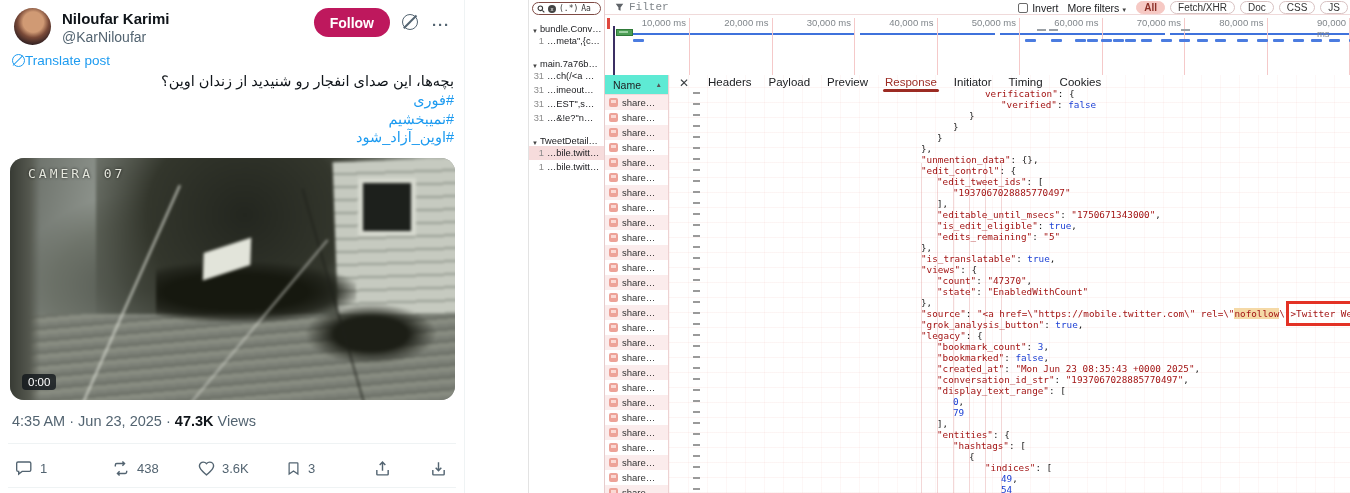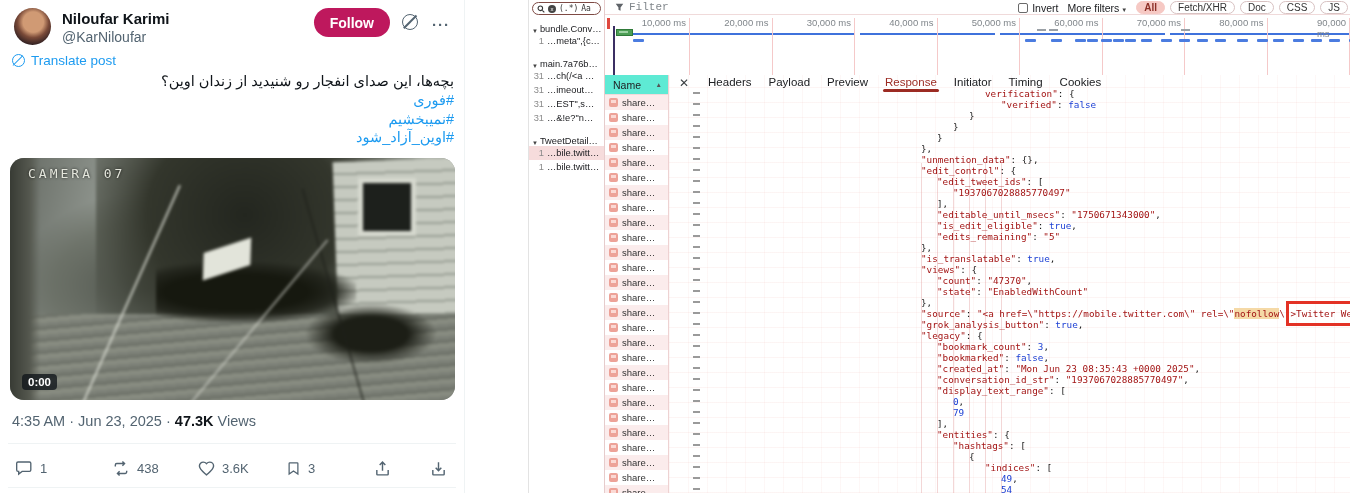--- a/index.html
+++ b/index.html
@@ -11,21 +11,21 @@
   .tw-header { position:absolute; left:14px; top:8px; right:10px; height:40px; }
   .avatar { position:absolute; left:0; top:0; width:37px; height:37px; border-radius:50%;
             background:radial-gradient(circle at 52% 38%, #d09a74 0 34%, #7a4a38 52%, #2b1d20 78%, #1a1214 100%); }
   .tw-name { position:absolute; left:48px; top:2px; font-size:15px; font-weight:bold; color:#0f1419; }
   .tw-handle { position:absolute; left:48px; top:21px; font-size:14px; color:#536471; }
   .follow-btn { position:absolute; right:64px; top:0; height:29px; padding:0 16px; background:#be185d; color:#fff;
                 border:none; border-radius:15px; font-size:14px; font-weight:bold; font-family:inherit; }
   .grok-circle { position:absolute; right:36px; top:6px; width:16px; height:16px; border:1.6px solid #536471; border-radius:50%; }
   .grok-circle::after { content:""; position:absolute; left:-2px; top:6px; width:18px; height:1.6px; background:#536471; transform:rotate(-45deg); }
   .more-dots { position:absolute; right:4px; top:8px; font-size:15px; color:#536471; letter-spacing:1px; font-weight:bold; }
-  .translate-row { position:absolute; left:12px; top:53px; display:flex; align-items:center; gap:6px; color:#1d9bf0; font-size:13.5px; }
+  .translate-row { position:absolute; left:12px; top:53px; display:flex; align-items:center; color:#1d9bf0; font-size:13.5px; }
   .grok-sm { position:relative; width:13px; height:13px; border:1.4px solid #1d9bf0; border-radius:50%; }
   .grok-sm::after { content:""; position:absolute; left:-2px; top:4.5px; width:14px; height:1.4px; background:#1d9bf0; transform:rotate(-45deg); }
   .tw-body { position:absolute; right:10px; left:10px; top:72px; direction:rtl; text-align:right; }
   .tw-text { font-size:14.5px; color:#0f1419; line-height:19px; }
   .hashtag { font-size:14.5px; color:#1d9bf0; line-height:18.5px; }
   
   .video { position:absolute; left:10px; top:158px; width:445px; height:242px; border-radius:14px; overflow:hidden; background:#8f938c; }
   .vart { position:absolute; inset:-4px; filter:blur(1.4px); }
   .v-base { position:absolute; inset:0; background:linear-gradient(104deg,#61665f 0%,#9aa099 26%,#868b84 48%,#a8ada4 74%,#b8bcb2 100%); }
   .v-leftband { position:absolute; left:0; top:0; width:34px; height:110%; background:linear-gradient(90deg,#32352f,#55584f 70%,transparent); }
@@ -41,21 +41,21 @@
   .v-debris2 { position:absolute; left:300px; top:150px; width:130px; height:60px;
                background:radial-gradient(ellipse at 50% 50%, #1c1e16 0 40%, transparent 72%); }
   .v-white { position:absolute; left:196px; top:92px; width:50px; height:26px; background:#e2e4da; transform:rotate(-18deg) skewX(-20deg); }
   .v-ground { position:absolute; left:0; top:160px; width:110%; height:100px;
               background:repeating-linear-gradient(175deg,#7c8077 0 4px,#6d7168 4px 7px,#888c81 7px 12px); }
   .v-wire1 { position:absolute; left:120px; top:20px; width:2px; height:260px; background:rgba(225,227,218,.8); transform:rotate(24deg); }
   .v-wire2 { position:absolute; left:330px; top:30px; width:2px; height:250px; background:rgba(30,32,26,.65); transform:rotate(-16deg); }
   .v-wire3 { position:absolute; left:250px; top:60px; width:1.5px; height:220px; background:rgba(215,217,208,.6); transform:rotate(40deg); }
   .cam-label { position:absolute; left:18px; top:8px; font-family:"DejaVu Sans Mono",monospace; font-size:13px; letter-spacing:3px;
                color:#e4e6dc; text-shadow:0 0 3px rgba(0,0,0,.8); }
-  .time-badge { position:absolute; left:12px; bottom:10px; background:rgba(15,20,25,.78); color:#fff; font-size:11.5px; font-weight:bold;
+  .time-badge { position:absolute; left:12px; bottom:10px; background:rgba(15,20,25,.78); color:#fff; font-size:11.5px; font-weight:normal;
                 padding:2px 6px; border-radius:4px; }
   .tw-meta { position:absolute; left:12px; top:413px; font-size:14.5px; color:#536471; }
   .tw-meta b { color:#0f1419; }
   .tw-divider { position:absolute; left:8px; right:8px; top:443px; height:1px; background:#eff3f4; }
   .tw-actions { position:absolute; left:8px; right:12px; top:450px; height:36px; display:flex; align-items:center; }
   .act { display:flex; align-items:center; gap:7px; color:#536471; font-size:13px; }
   .act svg { display:block; }
   .a-reply { position:absolute; left:8px; } .a-rt { position:absolute; left:104px; } .a-like { position:absolute; left:190px; }
   .a-bm { position:absolute; left:278px; } .a-share { position:absolute; left:366px; } .a-dl { position:absolute; left:422px; }
   .tw-bottomline { position:absolute; left:8px; right:8px; top:487px; height:1px; background:#eff3f4; }

